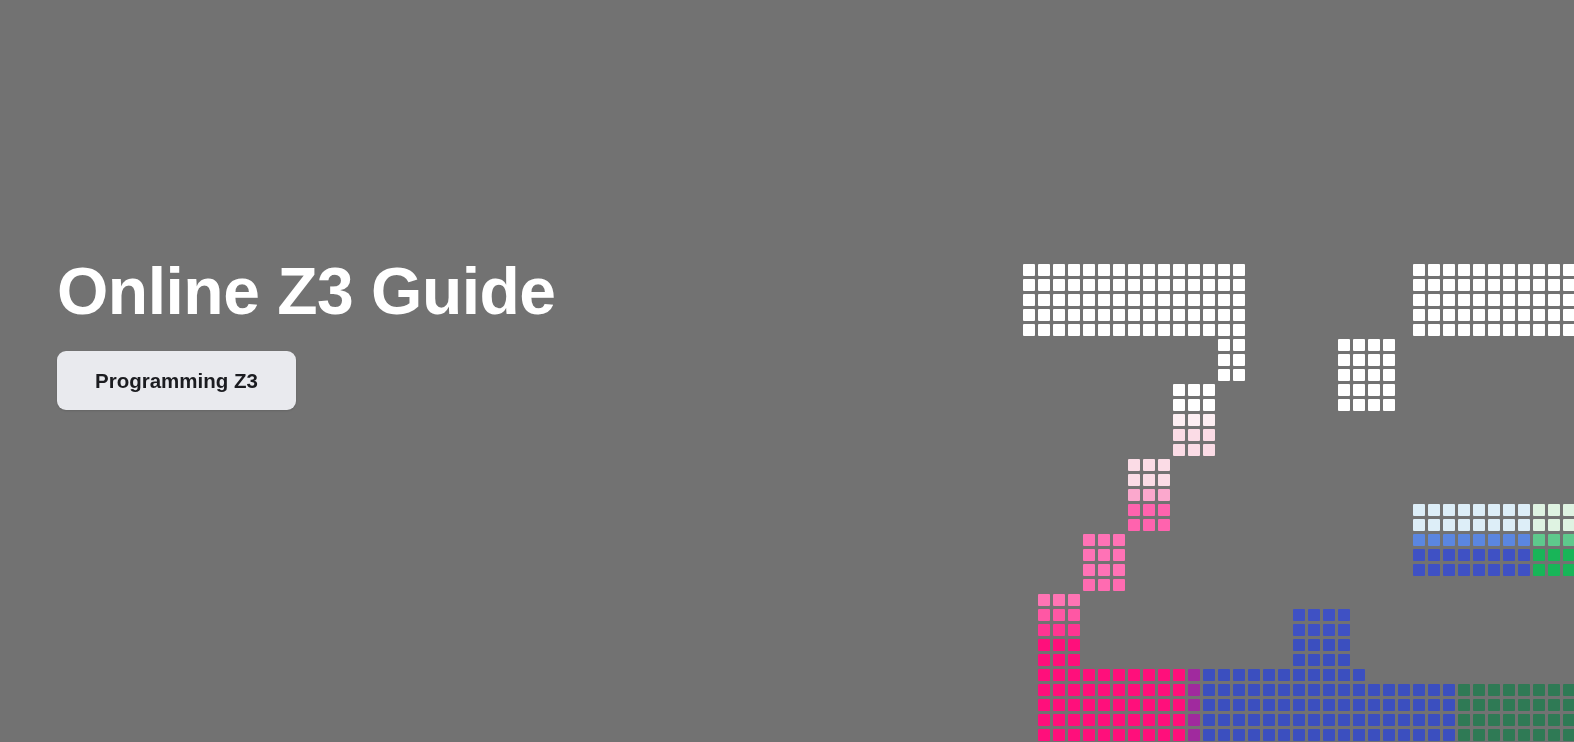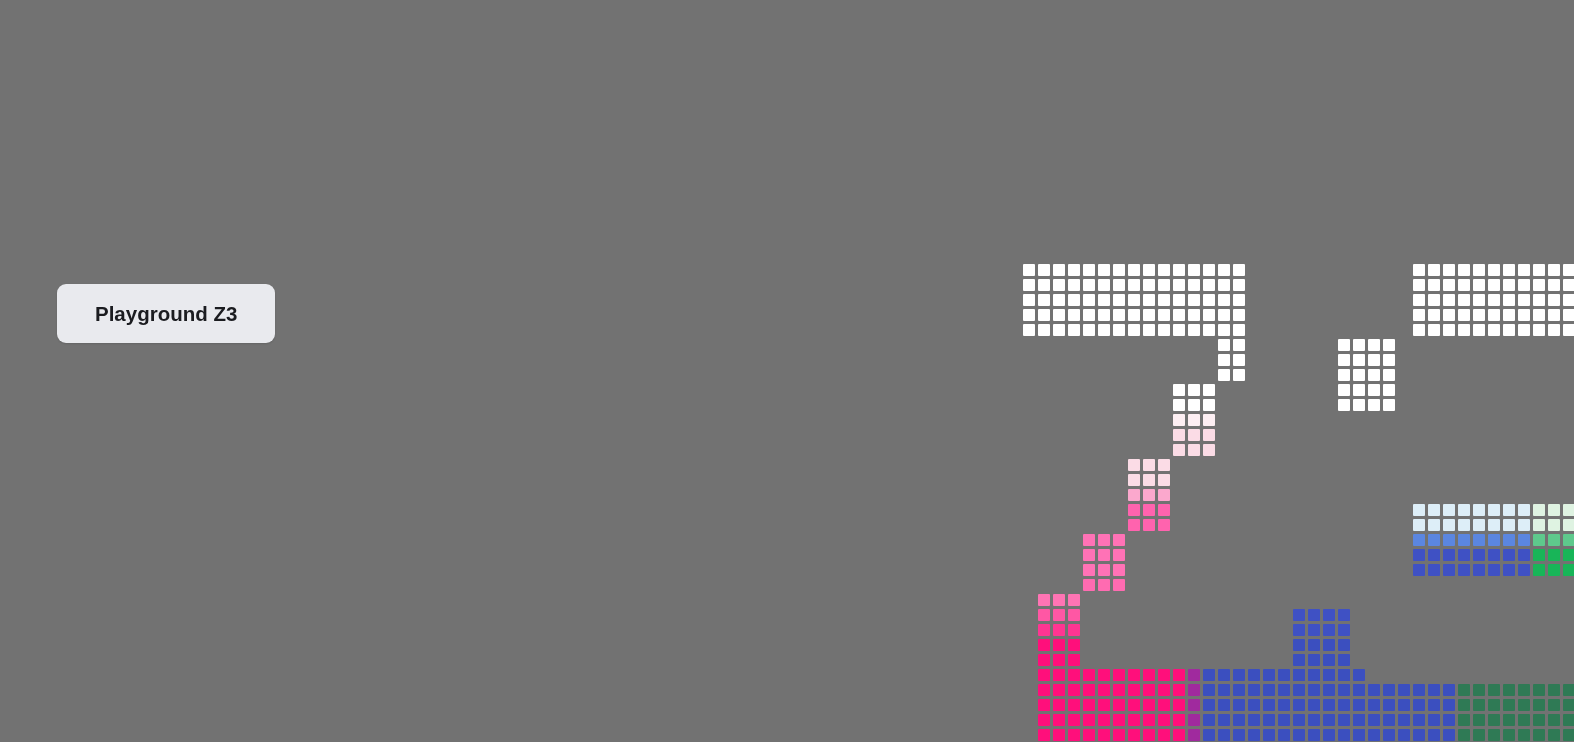--- a/index.html
+++ b/index.html
@@ -85,23 +85,24 @@
     height: 100%;
     border-radius: 1px;
   }
 </style>
 </head>
 <body>
 
 <div id="stage">
 
   <section class="hero">
+    <h1 class="hero-title">Online Z3 Guide</h1>
 
     <div class="btn-row">
-      <button class="hero-btn">Playground Z3</button>
+      <button class="hero-btn">Programming Z3</button>
     </div>
   </section>
 
   <div id="logo">
       <div class="px" style="left: 0px; top: 0px;">
         <i style="background: rgb(255, 255, 255);"></i>
       </div>
       <div class="px" style="left: 15px; top: 0px;">
         <i style="background: rgb(255, 255, 255);"></i>
       </div>

